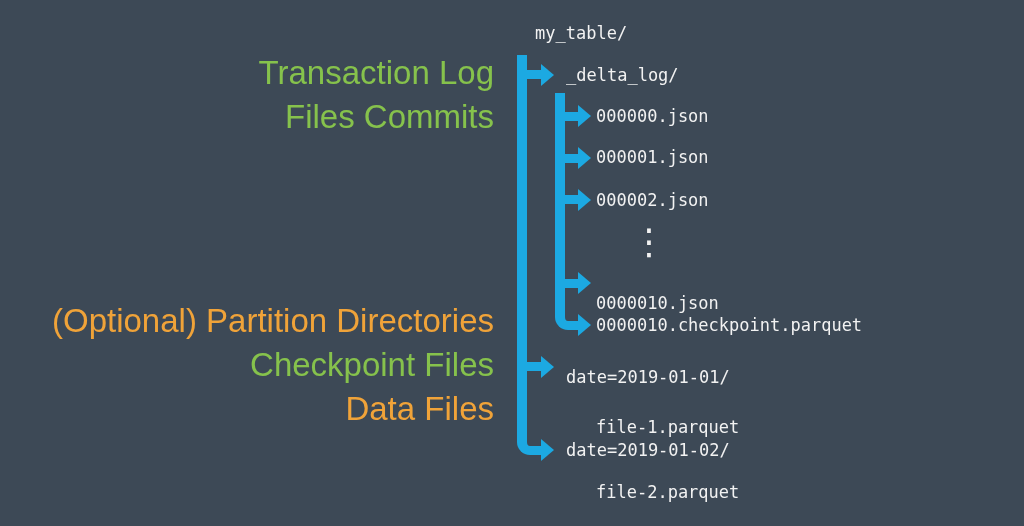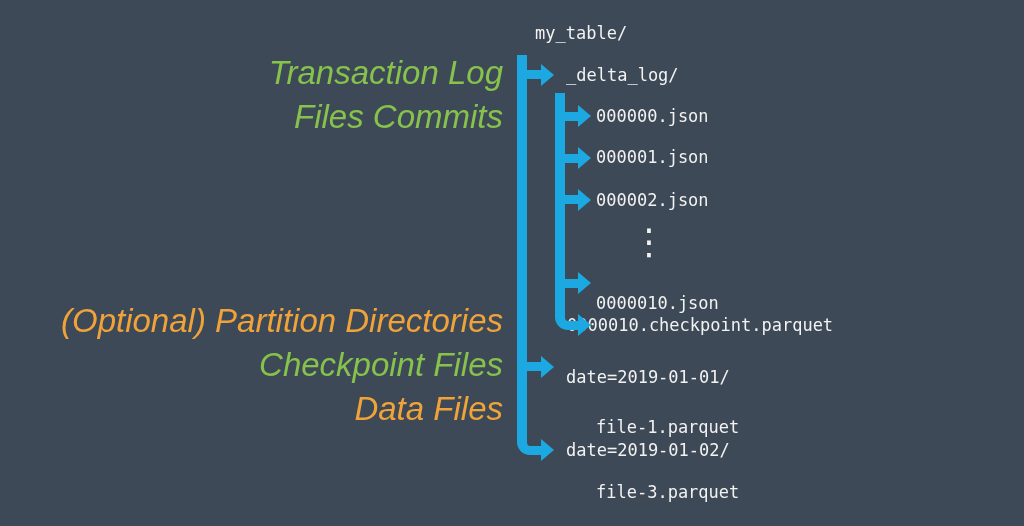--- a/index.html
+++ b/index.html
@@ -6,23 +6,22 @@
   .canvas{
     position:relative;
     width:1024px;height:526px;
     background:var(--background,#3D4956);
     overflow:hidden;
     font-family:"Liberation Sans",sans-serif;
   }
   
   .legend{
     position:absolute;
-    left:16px;width:487px;
+    left:7px;width:487px;
     text-align:right;
-    font-style:italic;
   }
   .legend-top{top:51px;}
   .legend-bottom{top:299px;}
   .lbl{
     font-size:33px;
     line-height:44px;
     white-space:nowrap;
     font-weight:400;
   }
   .lbl.green{color:var(--green,#86C24C);}
@@ -84,25 +83,25 @@
   </div>
 
   <div>
     <div class="trow" style="left:535px;top:12px;">my_table/</div>
     <div class="trow" style="left:566px;top:54px;">_delta_log/</div>
     <div class="trow" style="left:596px;top:95px;">000000.json</div>
     <div class="trow" style="left:596px;top:136px;">000001.json</div>
     <div class="trow" style="left:596px;top:179px;">000002.json</div>
     <div class="trow ellipsis" style="left:631px;top:221px;">⋮</div>
     <div class="trow" style="left:596px;top:262px;margin-top:20px;">0000010.json</div>
-    <div class="trow" style="left:567px;top:304px;">0000010.checkpoint.parquet</div>
+    <div class="trow" style="left:596px;top:304px;">0000010.checkpoint.parquet</div>
     <div class="trow" style="left:566px;top:356px;">date=2019-01-01/</div>
     <div class="trow" style="left:596px;top:367px;margin-top:39px;">file-1.parquet</div>
     <div class="trow" style="left:566px;top:429px;">date=2019-01-02/</div>
-    <div class="trow" style="left:596px;top:471px;">file-3.parquet</div>
+    <div class="trow" style="left:596px;top:471px;">file-2.parquet</div>
   </div>
 
   <div>
     <div class="vline" style="left:517px;top:55px;height:375px;"></div>
 
     <div class="abar" style="left:527px;top:70px;width:14px;"></div>
     <div class="ahead" style="left:541px;top:64px;"></div>
 
     <div class="abar" style="left:527px;top:362px;width:14px;"></div>
     <div class="ahead" style="left:541px;top:356px;"></div>

